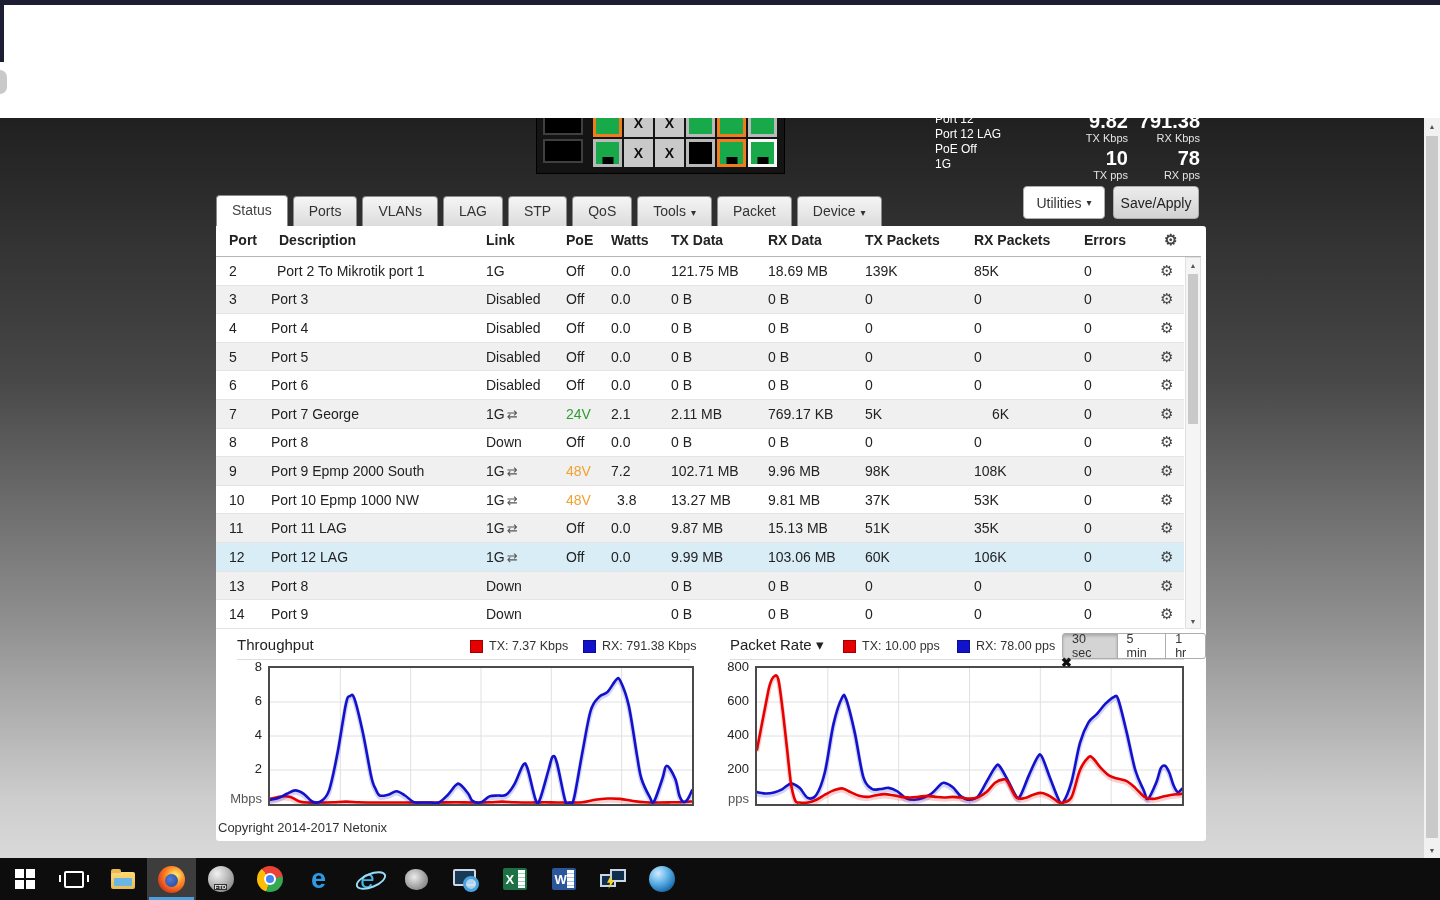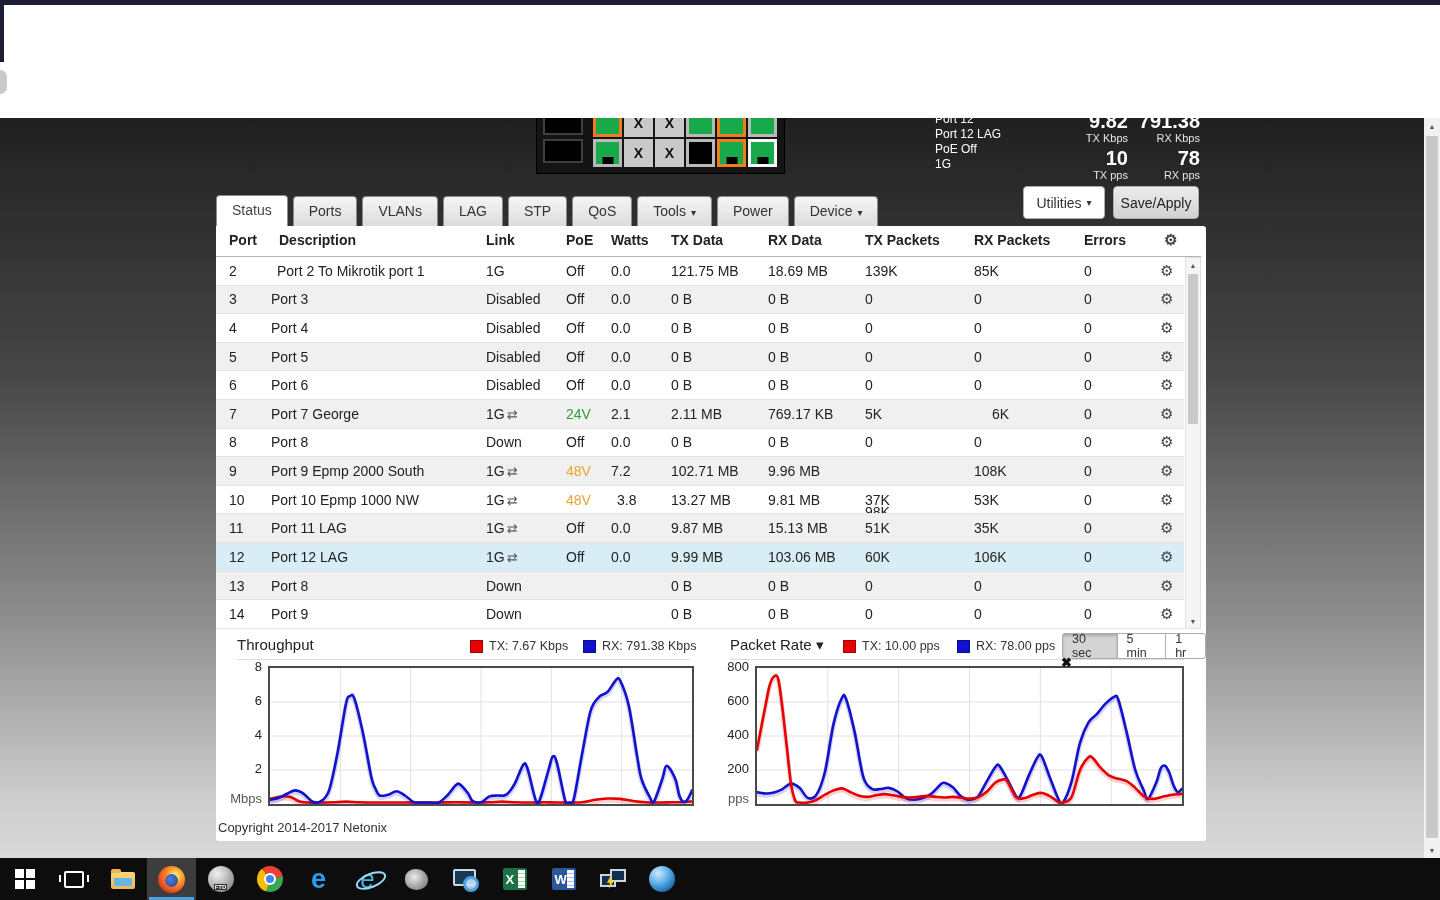--- a/index.html
+++ b/index.html
@@ -200,21 +200,21 @@
     </div>
 
     <div class="abs tabbar" id="tabbar">
         <div class="tab active"><span>Status</span></div>
         <div class="tab"><span>Ports</span></div>
         <div class="tab"><span>VLANs</span></div>
         <div class="tab"><span>LAG</span></div>
         <div class="tab"><span>STP</span></div>
         <div class="tab"><span>QoS</span></div>
         <div class="tab"><span>Tools</span><span class="caret">▾</span></div>
-        <div class="tab"><span>Power</span></div>
+        <div class="tab"><span>Packet</span></div>
         <div class="tab"><span>Device</span><span class="caret">▾</span></div>
       </div>
 
     <div class="abs panel">
       <div class="thead" id="thead">
           <span class="th" style="left: 13px;">Port</span>
           <span class="th" style="left: 55px; margin-left: 8px;">Description</span>
           <span class="th" style="left: 270px;">Link</span>
           <span class="th" style="left: 350px;">PoE</span>
           <span class="th" style="left: 395px;">Watts</span>
@@ -318,21 +318,21 @@
             <span class="td gear" style="left: 944px;">⚙</span>
           </div>
           <div class="trow striped">
             <span class="td" style="left: 270px;">1G<span class="arrows">⇄</span></span>
             <span class="td" style="left: 13px;">9</span>
             <span class="td" style="left: 55px;">Port 9 Epmp 2000 South</span>
             <span class="td poe-48" style="left: 350px;">48V</span>
             <span class="td" style="left: 395px;">7.2</span>
             <span class="td" style="left: 455px;">102.71 MB</span>
             <span class="td" style="left: 552px;">9.96 MB</span>
-            <span class="td" style="left: 649px; margin-top: 41px;">98K</span>
+            <span class="td" style="left: 649px;">98K</span>
             <span class="td" style="left: 758px;">108K</span>
             <span class="td" style="left: 868px;">0</span>
             <span class="td gear" style="left: 944px;">⚙</span>
           </div>
           <div class="trow">
             <span class="td" style="left: 270px;">1G<span class="arrows">⇄</span></span>
             <span class="td" style="left: 13px;">10</span>
             <span class="td" style="left: 55px;">Port 10 Epmp 1000 NW</span>
             <span class="td poe-48" style="left: 350px;">48V</span>
             <span class="td" style="left: 401px;">3.8</span>
@@ -401,21 +401,21 @@
         <div class="arr" style="top:0">▲</div>
         <div class="thumb" style="top:16px;height:150px"></div>
         <div class="arr" style="bottom:0">▼</div>
       </div>
 
       <div id="charts">
           <div class="chart-head" style="left: 21px; top: 407px; width: 453px;">
             <div class="chart-title">Throughput</div>
             <div class="legend-item" style="left: 233px;">
               <span class="swatch" style="background: rgb(230, 0, 0);"></span>
-              <span>TX: 7.67 Kbps</span>
+              <span>TX: 7.37 Kbps</span>
             </div>
             <div class="legend-item" style="left: 346px;">
               <span class="swatch" style="background: rgb(18, 18, 204);"></span>
               <span>RX: 791.38 Kbps</span>
             </div>
           </div>
           <div class="ytick" style="left: 8px; top: 433px;">8</div>
           <div class="ytick" style="left: 8px; top: 467px;">6</div>
           <div class="ytick" style="left: 8px; top: 501px;">4</div>
           <div class="ytick" style="left: 8px; top: 535px;">2</div>

